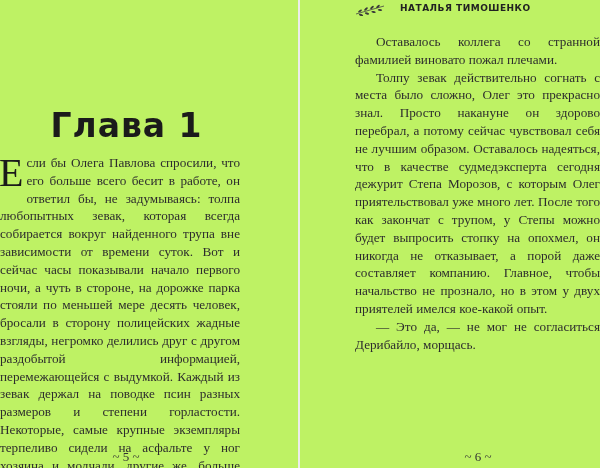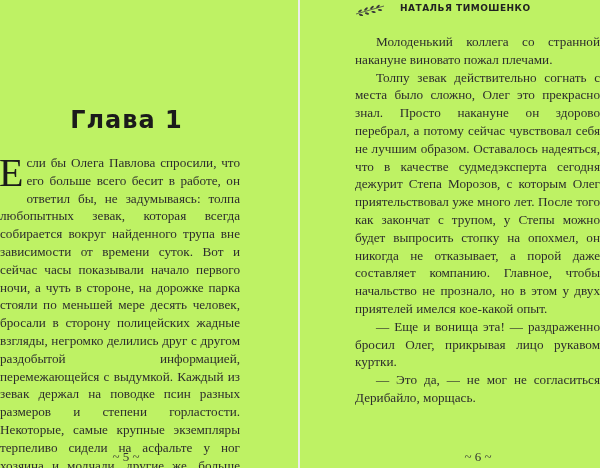--- a/index.html
+++ b/index.html
@@ -6,21 +6,21 @@
   body {
     width:600px; height:468px; overflow:hidden; background:#ffffff;
     position:relative; font-family:"Liberation Serif","DejaVu Serif",serif; color:#2a2a2a;
   }
   .page { position:absolute; top:0; height:468px; overflow:hidden; background:#bef264; }
   .page-left { left:0; width:298px; }
   .page-right { left:300px; width:300px; }
   .gutter { position:absolute; left:298px; top:0; width:2px; height:468px; background:#ececec; }
   .chapter-title {
     position:absolute; left:0; width:253px; top:106px; text-align:center;
-    font-family:"DejaVu Sans", sans-serif; font-weight:bold; font-size:24px; letter-spacing:1px; color:#1b1b1b;
+    font-family:"DejaVu Sans", sans-serif; font-weight:bold; font-size:33px; letter-spacing:1px; color:#1b1b1b;
   }
   .text-block {
     position:absolute; font-size:13.2px; line-height:17.8px; text-align:justify; color:#2d2d2d;
   }
   .left-text { left:0; width:240px; top:154px; }
   .right-text { left:55px; width:245px; top:33px; }
   .text-block p { margin:0; text-indent:21px; text-align:justify; }
   .dropcap {
     float:left; font-size:40px; line-height:34px; margin:2px 3px 0 -1px; color:#1a1a1a;
     font-family:"Liberation Serif", serif;
@@ -58,20 +58,19 @@
     <ellipse cx="6" cy="11" rx="2.2" ry="1" transform="rotate(20 6 11)" fill="#3a3a3a"></ellipse>
     <ellipse cx="11" cy="5" rx="2.2" ry="1" transform="rotate(-40 11 5)" fill="#3a3a3a"></ellipse>
     <ellipse cx="12" cy="9.5" rx="2.2" ry="1" transform="rotate(15 12 9.5)" fill="#3a3a3a"></ellipse>
     <ellipse cx="17" cy="3.5" rx="2.2" ry="1" transform="rotate(-40 17 3.5)" fill="#3a3a3a"></ellipse>
     <ellipse cx="18.5" cy="8" rx="2.2" ry="1" transform="rotate(10 18.5 8)" fill="#3a3a3a"></ellipse>
     <ellipse cx="23" cy="2.5" rx="2.2" ry="1" transform="rotate(-40 23 2.5)" fill="#3a3a3a"></ellipse>
     <ellipse cx="25" cy="6" rx="2.2" ry="1" transform="rotate(5 25 6)" fill="#3a3a3a"></ellipse>
   </svg>
   <div class="running-head">НАТАЛЬЯ ТИМОШЕНКО</div>
   <div class="text-block right-text">
-    <p>Молоденький коллега со странной накануне виновато пожал плечами.</p>
+    <p>Оставалось коллега со странной фамилией виновато пожал плечами.</p>
     <p>Толпу зевак действительно согнать с места было сложно, Олег это прекрасно знал. Просто накануне он здорово перебрал, а потому сейчас чувствовал себя не лучшим образом. Оставалось надеяться, что в качестве судмедэксперта сегодня дежурит Степа Морозов, с которым Олег приятельствовал уже много лет. После того как закончат с трупом, у Степы можно будет выпросить стопку на опохмел, он никогда не отказывает, а порой даже составляет компанию. Главное, чтобы начальство не прознало, но в этом у двух приятелей имелся кое-какой опыт.</p>
-    <p>— Еще и вонища эта! — раздраженно бросил Олег, прикрывая лицо рукавом куртки.</p>
     <p>— Это да, — не мог не согласиться Дерибайло, морщась.</p>
 
   </div>
   <div class="folio folio-right">~ 6 ~</div>
 </div>
 
 </body></html>

